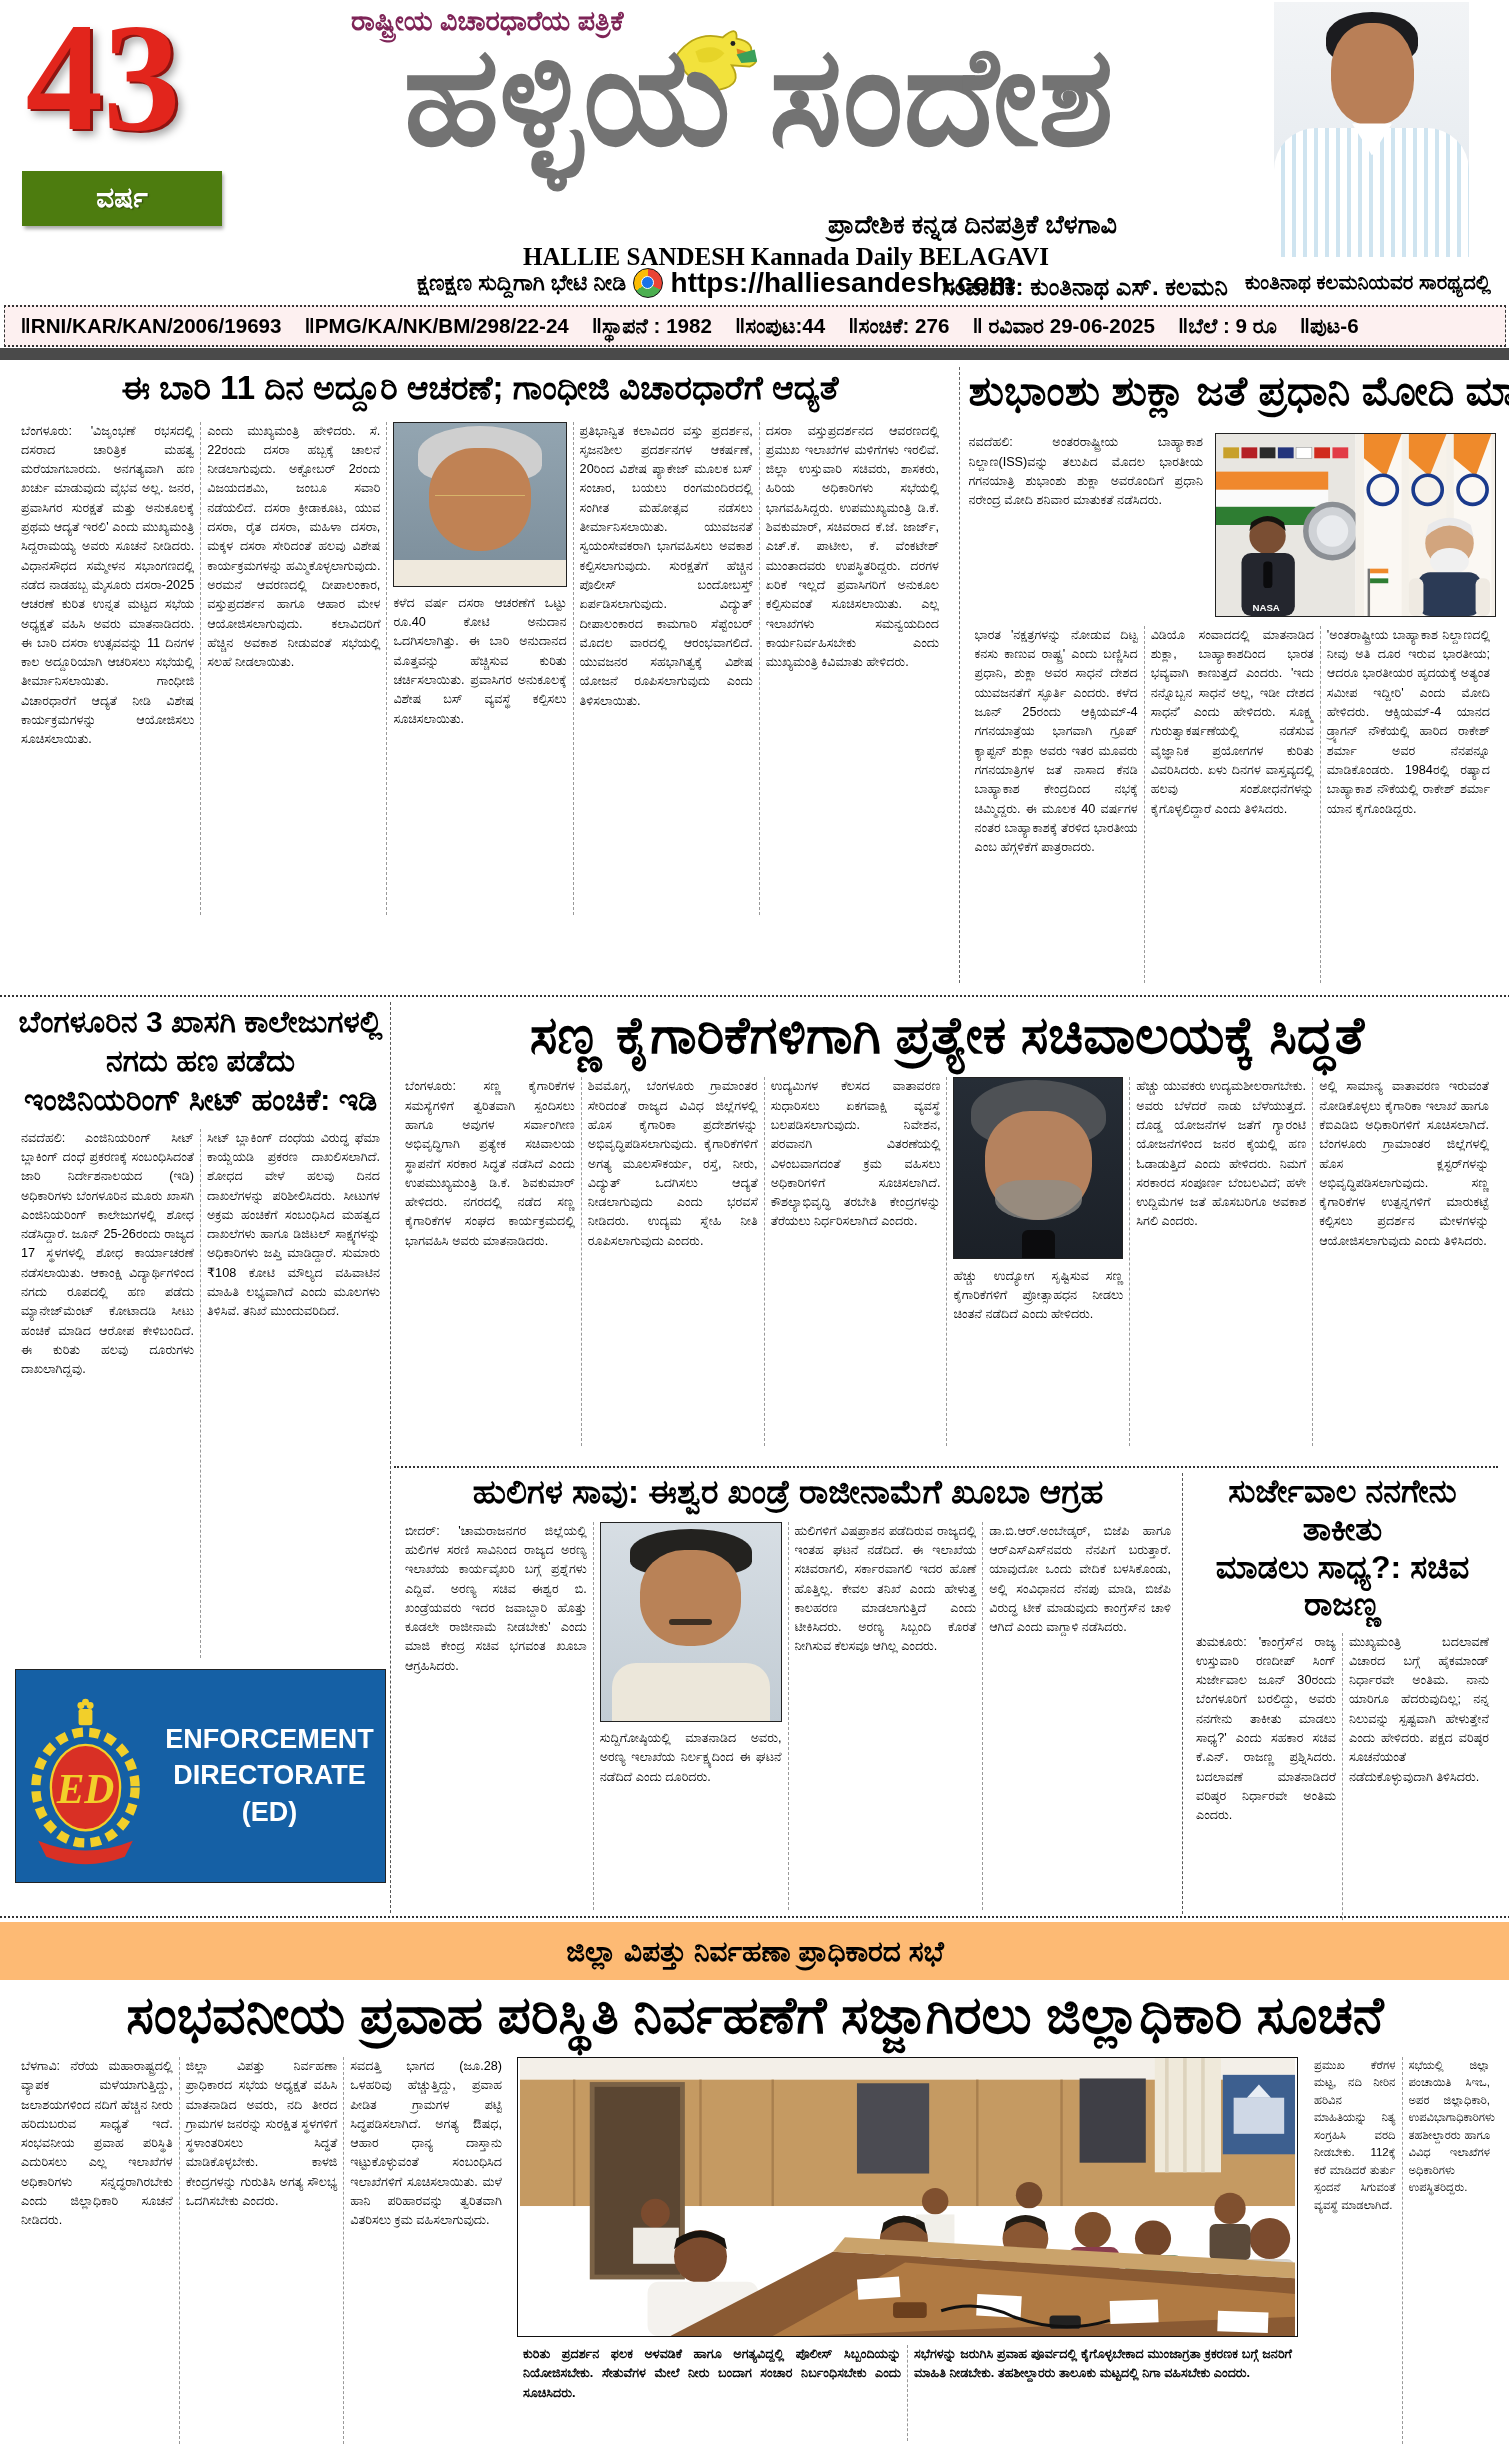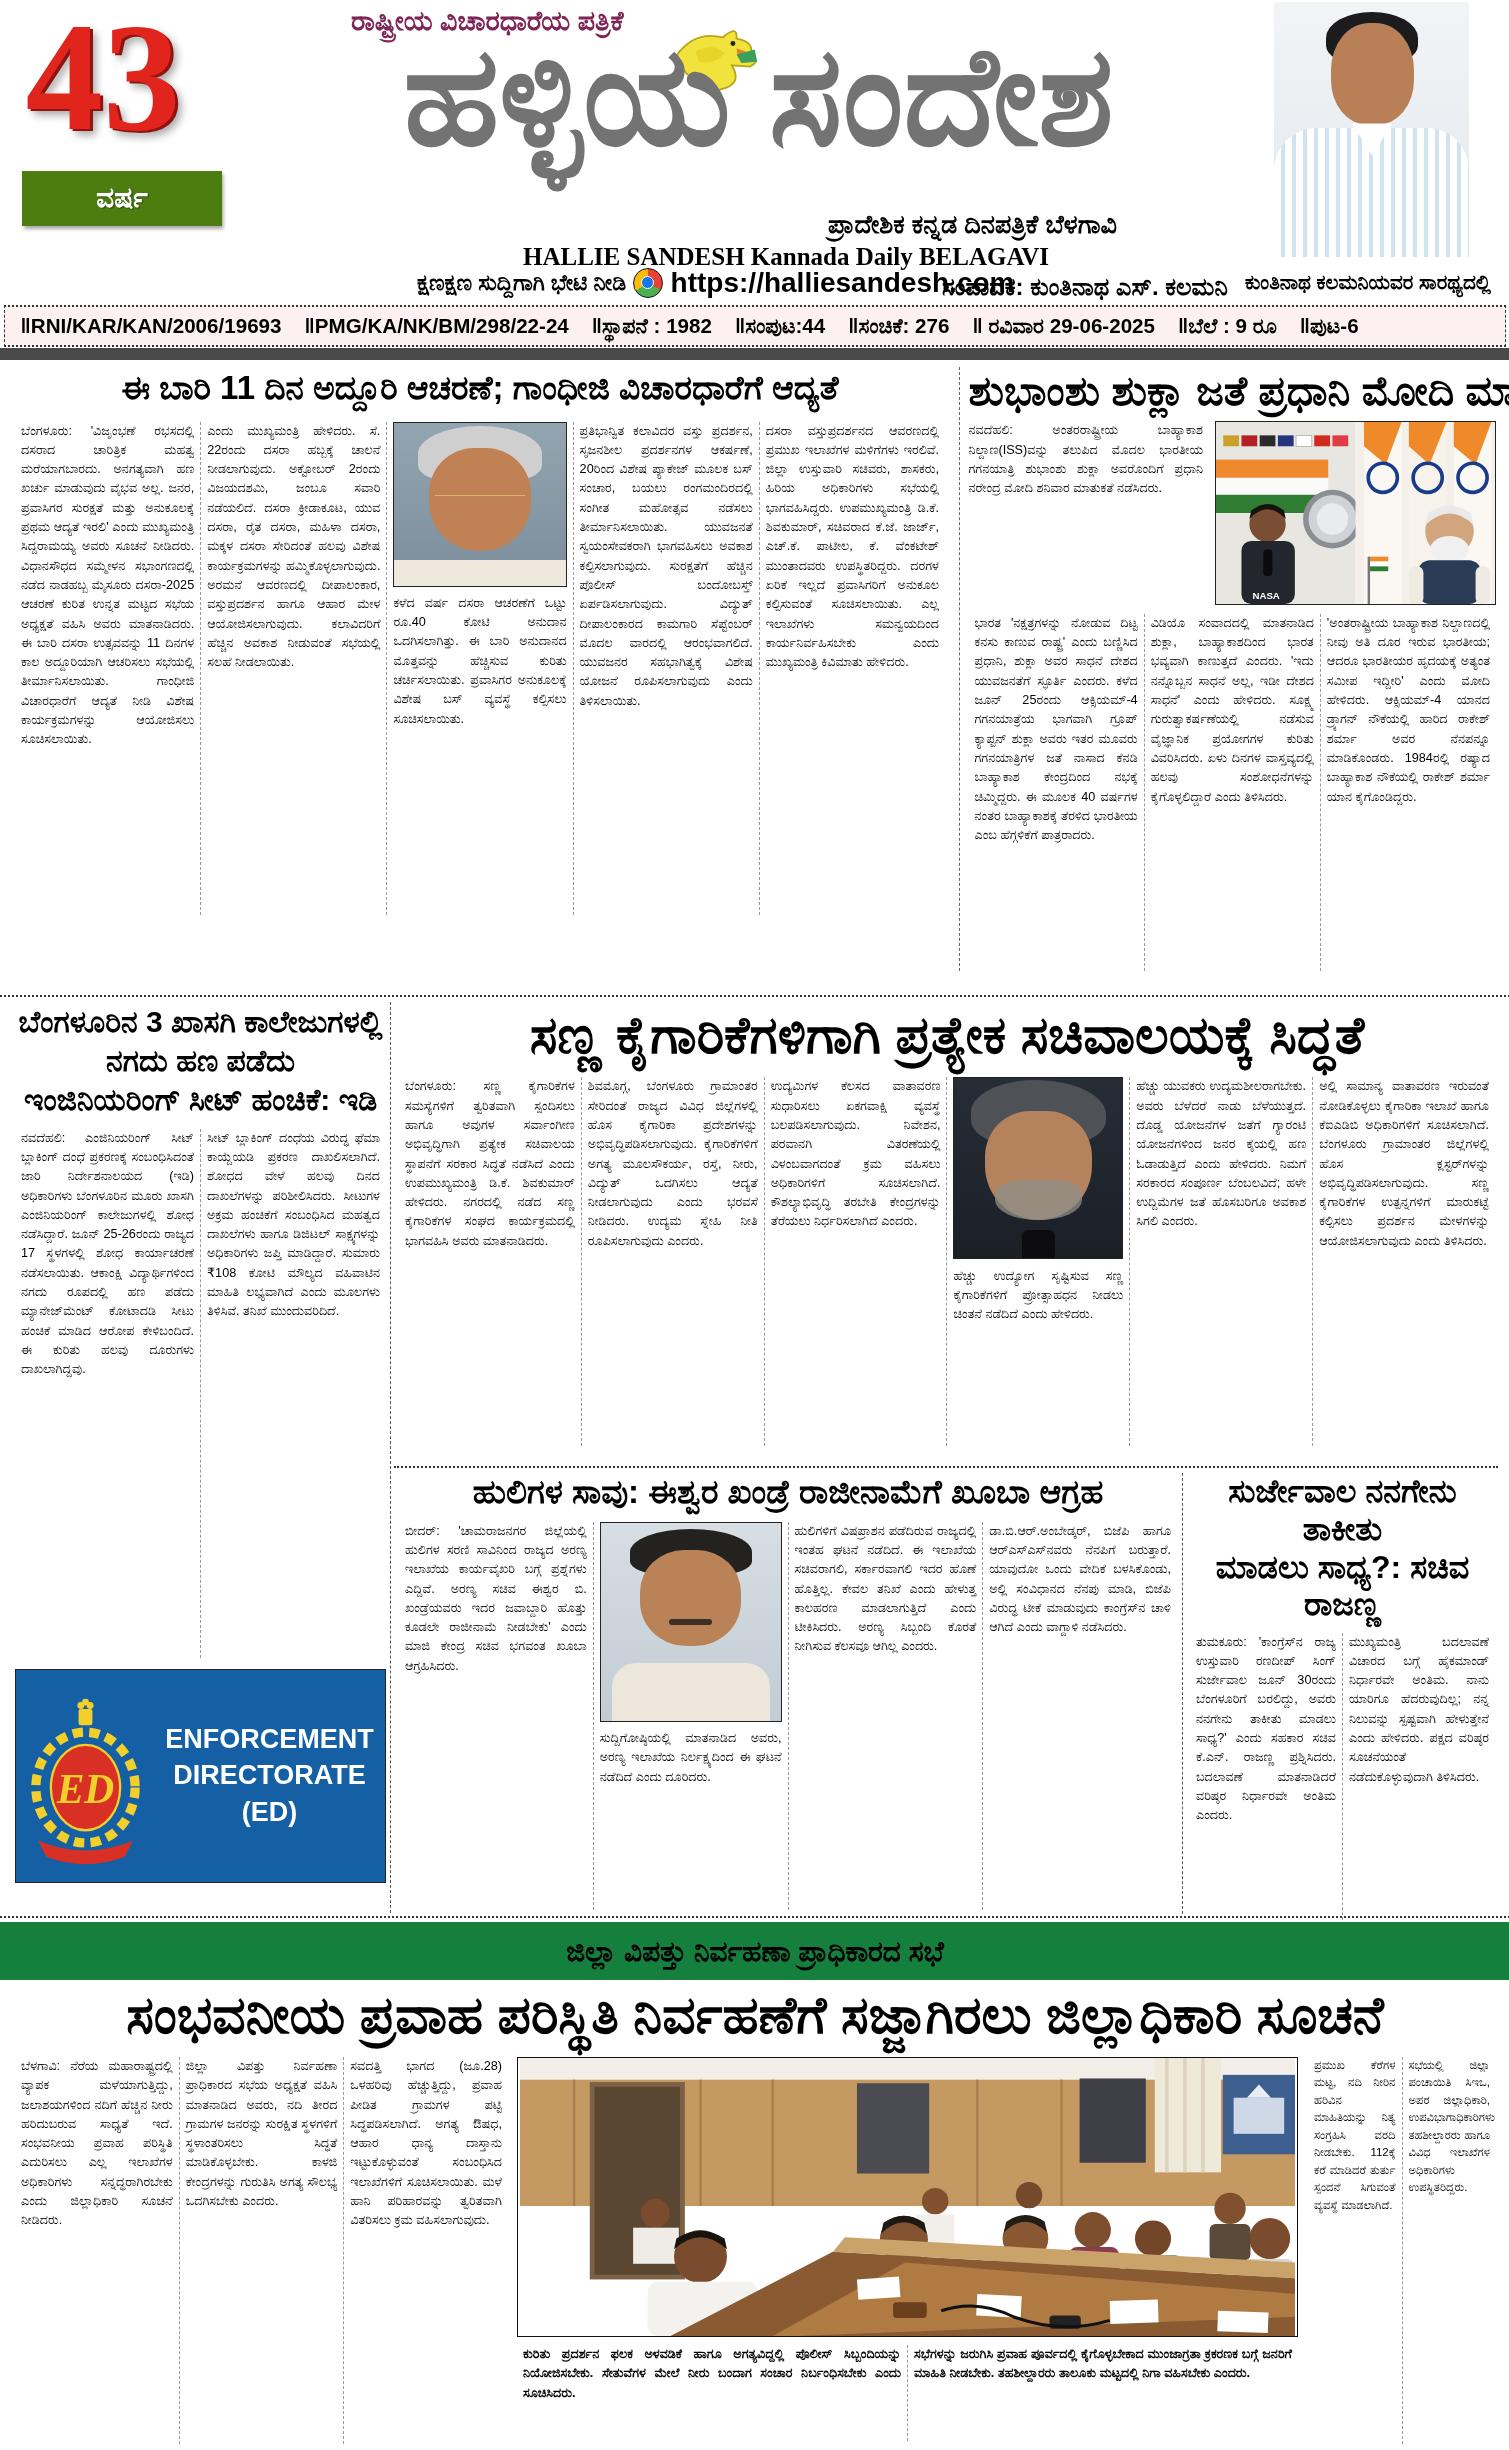--- a/index.html
+++ b/index.html
@@ -59,21 +59,21 @@
   .hr-dot{position:absolute;border-top:2.4px dotted #333;}
   .v-dash{position:absolute;border-left:1.8px dashed #555;}
 
   
   .art{position:absolute;}
   #a1{left:15px;top:367px;width:930px;}
   #a1 .headline{font-size:59px;margin-top:3.6px;white-space:nowrap;}
   #a1 .bodycols{margin-top:13.3px;height:493px;}
   #a2{left:959px;top:367px;width:537px;border-left:1.8px dashed #666;padding-left:8.5px;box-sizing:border-box;}
   #a2 .headline{font-size:41px;white-space:nowrap;}
-  #a2 .lead-row{display:flex;gap:12px;margin-top:6px;}
+  #a2 .lead-row{display:flex;gap:12px;margin-top:18px;}
   #a2 .lead-col{flex:1;font-size:12.7px;line-height:1.52;text-align:justify;}
   #a2 .bodycols{margin-top:8.5px;height:357px;}
   #a3{left:15px;top:1002px;width:371px;}
   #a3 .headline{font-size:30px;line-height:1.3;}
   #a3 .bodycols{margin-top:9.7px;height:529px;}
   #a4{left:399px;top:1005px;width:1096px;}
   #a4 .headline{font-size:52px;white-space:nowrap;}
   #a4 .bodycols{margin-top:11px;height:369px;}
   #a5{left:399px;top:1473px;width:778px;}
   #a5 .headline{font-size:33px;}
@@ -81,21 +81,21 @@
   #a6{left:1190px;top:1473px;width:305px;}
   #a6 .headline{font-size:32px;}
   #a6 .bodycols{margin-top:8.5px;height:337px;}
 
   
   .ed-logo{margin-top:11px;width:100%;height:214px;background:#1560a5;border:1.8px solid #222;box-sizing:border-box;
            display:flex;align-items:center;gap:11px;padding:6px;}
   .ed-text{color:#fff;font-weight:bold;font-size:27px;line-height:1.35;text-align:center;flex:1;}
 
   
-  .pinkband{position:absolute;left:0;right:0;top:1922px;height:58px;background:#15803d;
+  .pinkband{position:absolute;left:0;right:0;top:1922px;height:58px;background:#fdba74;
             display:flex;align-items:center;justify-content:center;}
   .pinkband .kicker{font-size:28px;}
   #a7-headline{position:absolute;left:0;right:0;top:1985px;font-size:52px;font-weight:900;text-align:center;white-space:nowrap;}
   #a7-left{left:15px;top:2057px;width:493px;height:387px;}
   #a7-left .bodycols{height:100%;}
   #a7-center{left:517px;top:2057px;width:781px;font-weight:bold;}
   #a7-center .bodycols{margin-top:6px;height:96px;}
   #a7-right{left:1308px;top:2057px;width:188px;height:387px;}
   #a7-right .bodycols{height:100%;}
   #a7-right .bcol{font-size:11.5px;}

